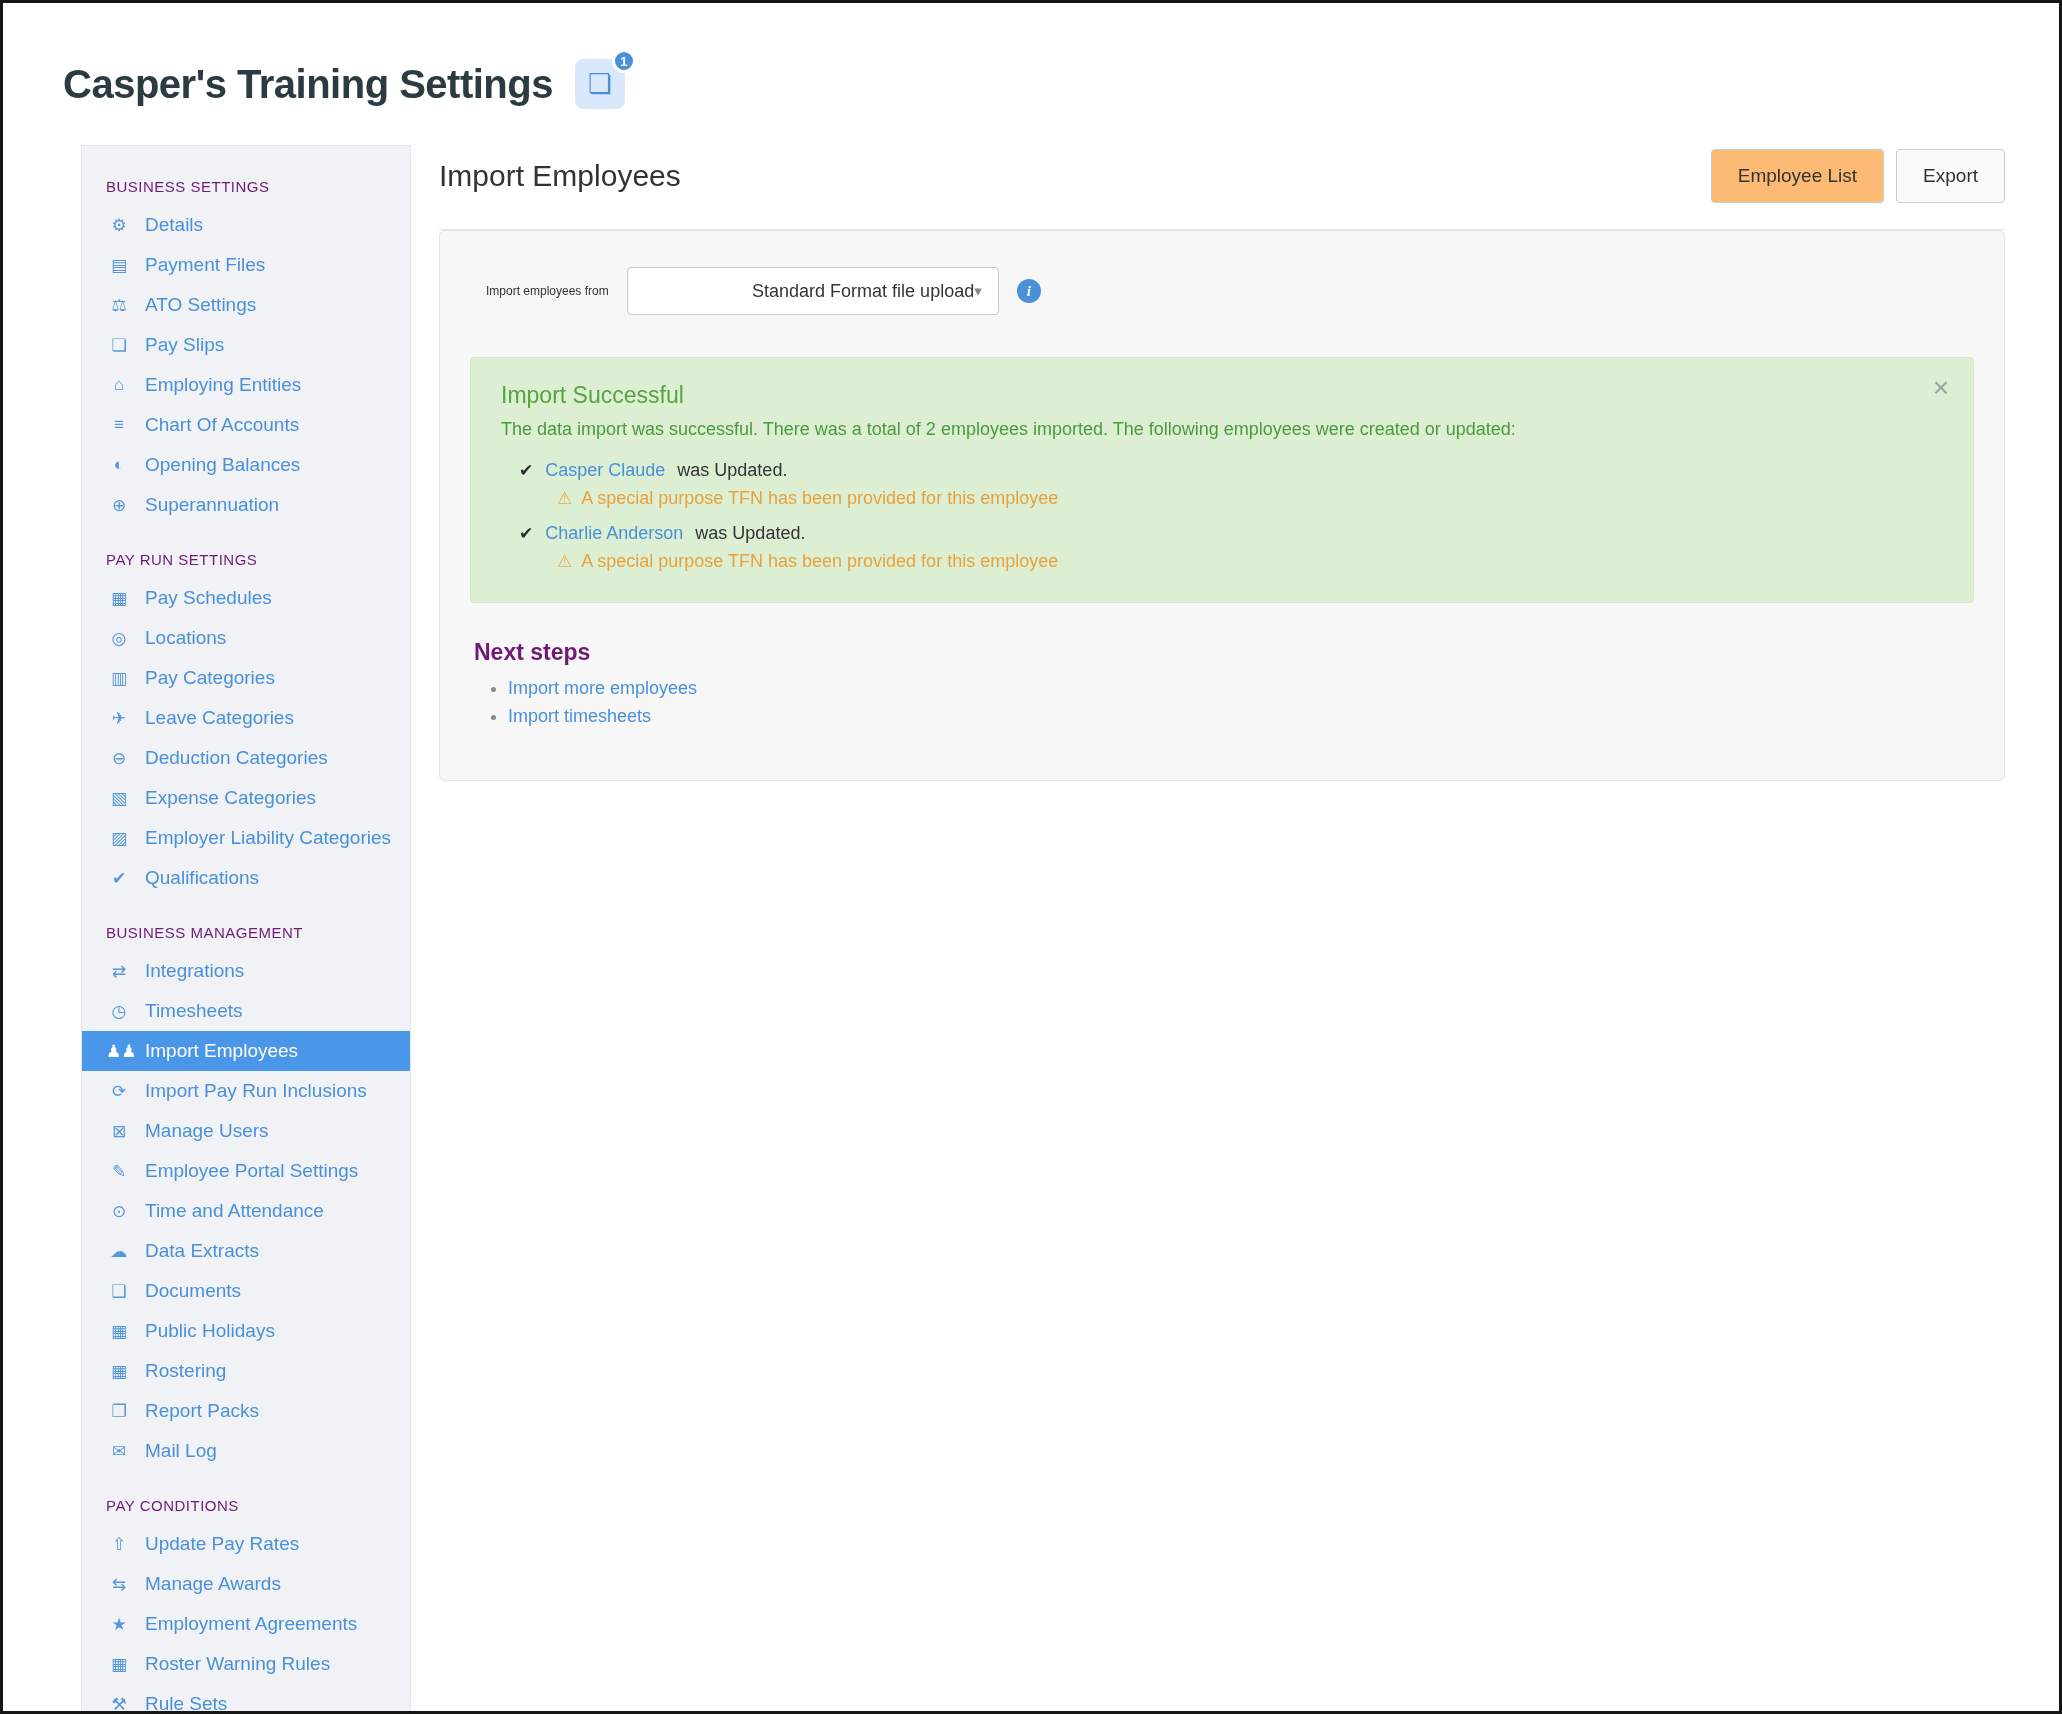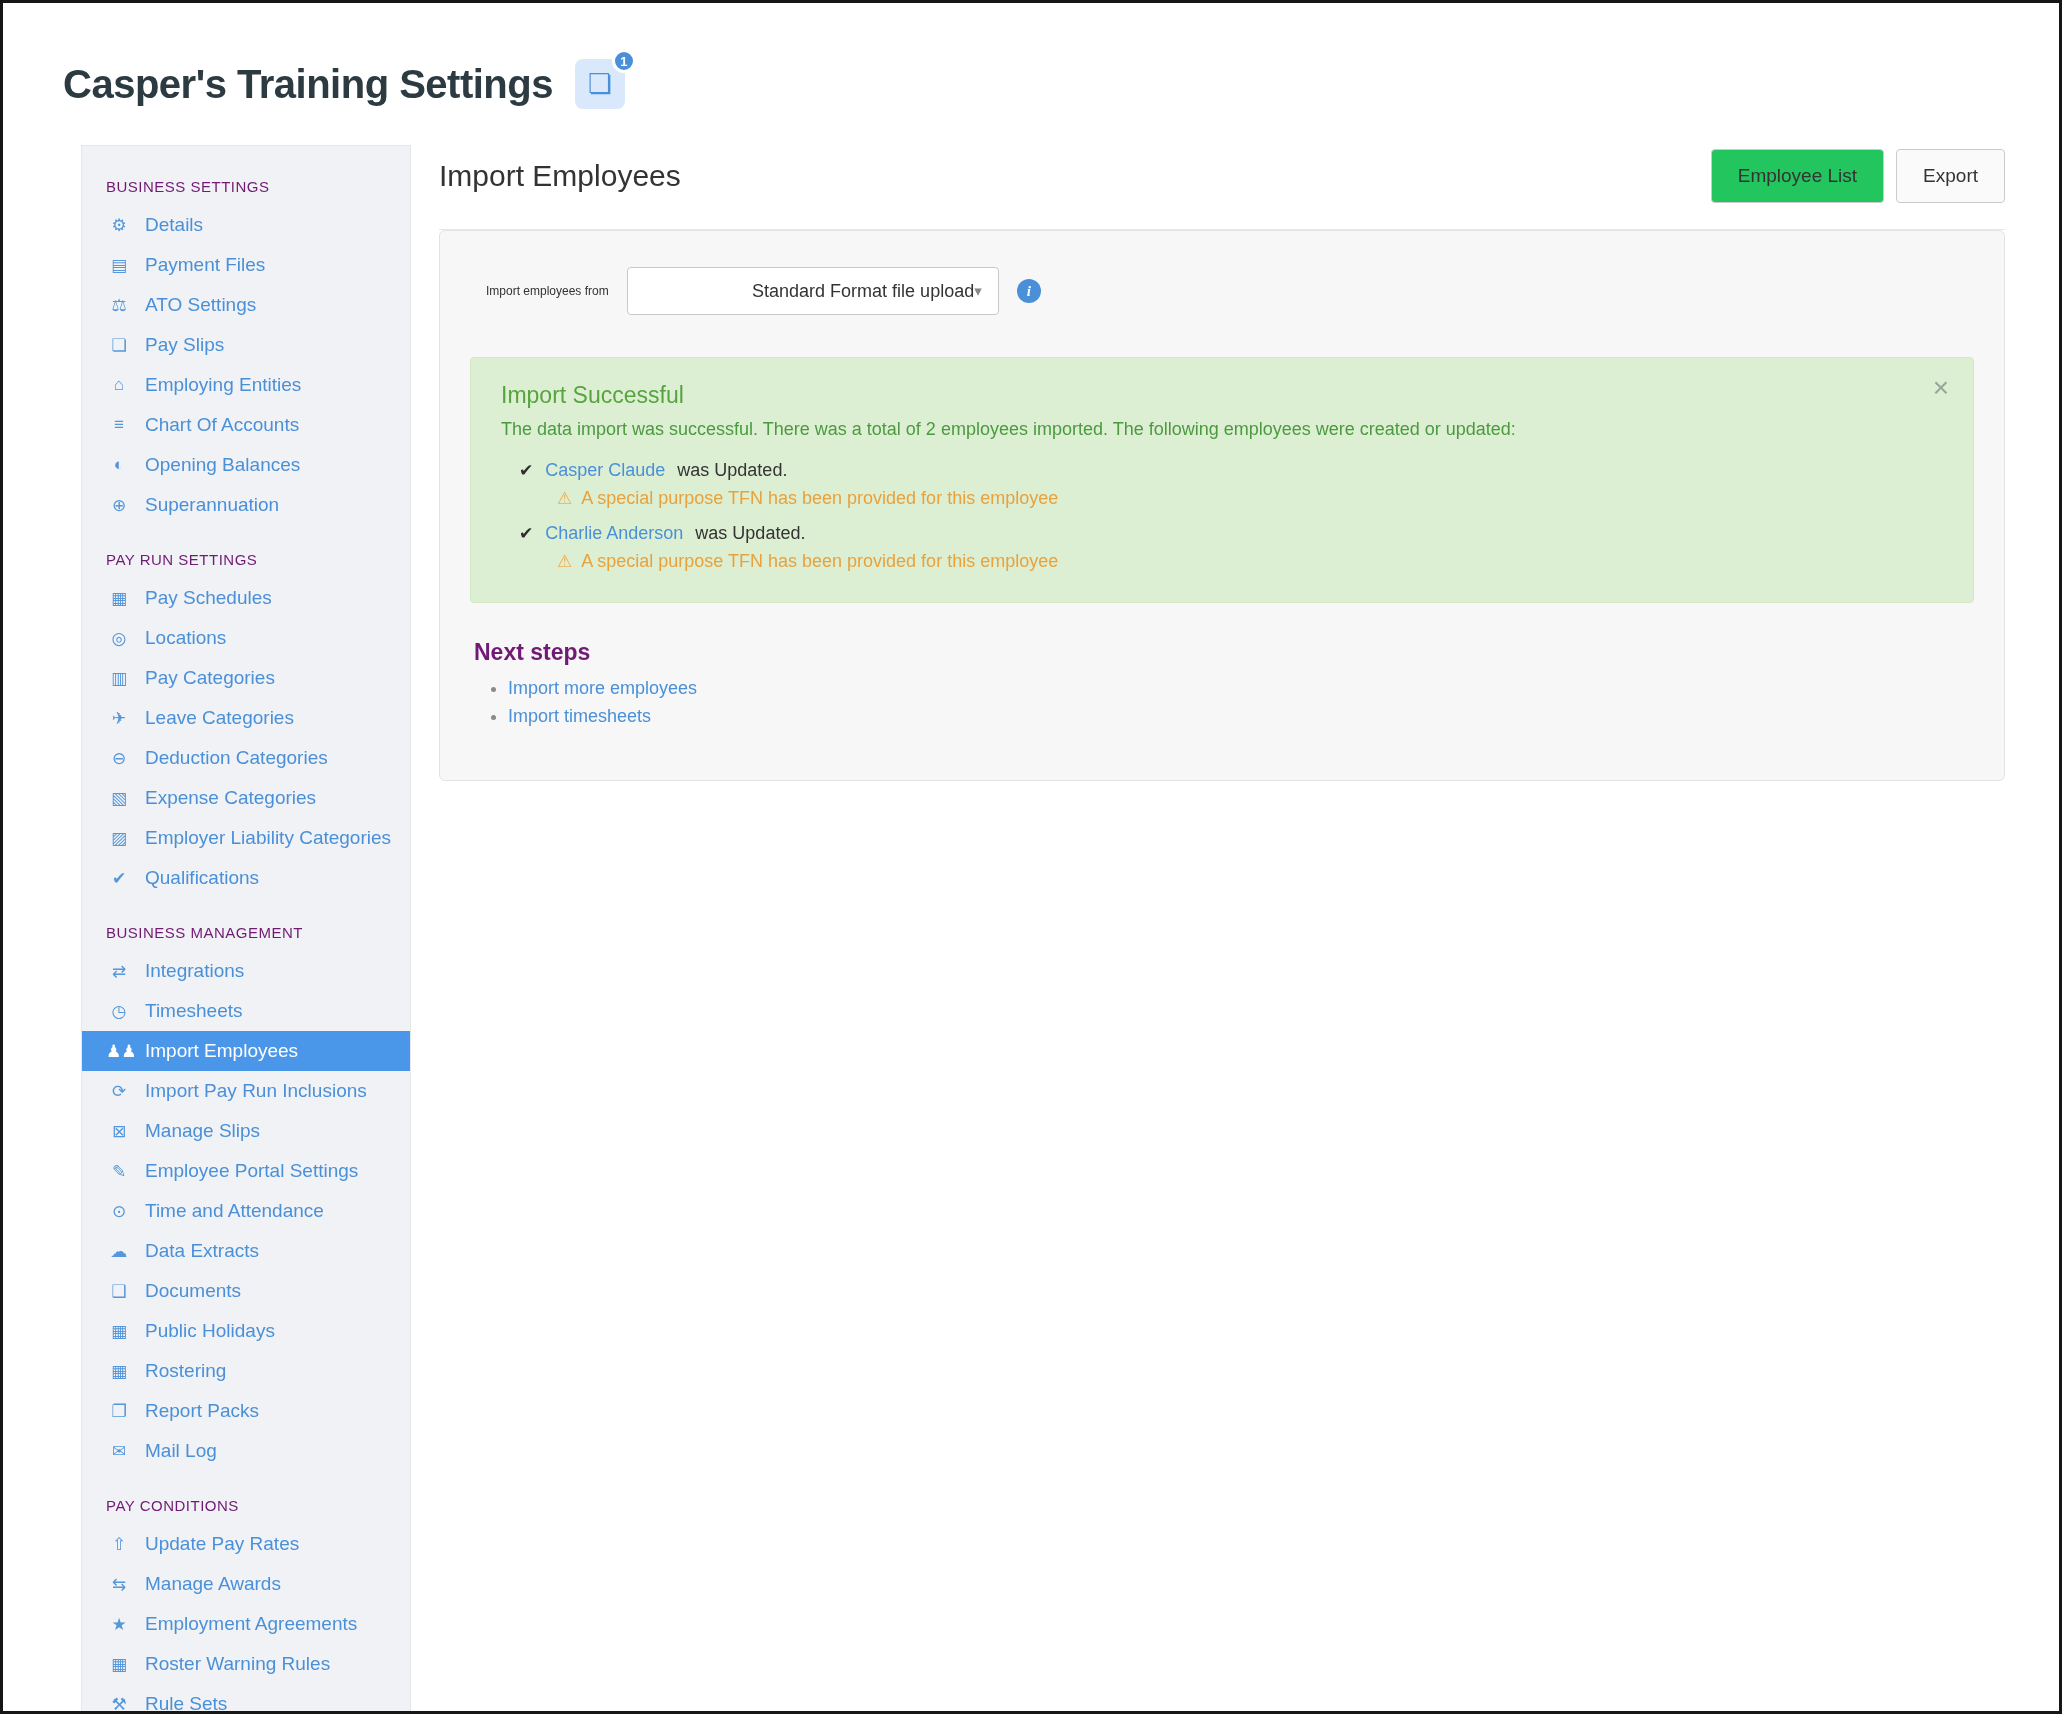--- a/index.html
+++ b/index.html
@@ -47,21 +47,21 @@
 
   
   .main { flex: 1; min-width: 0; margin-left: 28px; }
   .main-header {
     display: flex; align-items: center; justify-content: space-between;
     padding: 4px 0 26px 0; border-bottom: 1px solid #e7e7e7;
   }
   .main-header h2 { margin: 0; font-size: 30px; font-weight: 400; color: #333; }
   .header-buttons { display: flex; gap: 12px; }
   .hbtn {
-    font-family: inherit; font-size: 19px; color: #333; background: #22c55e;
+    font-family: inherit; font-size: 19px; color: #333; background: #fdba74;
     border: 1px solid #cbcbcb; border-radius: 4px; padding: 15px 26px; cursor: pointer;
   }
   .hbtn.light { background: #fafafa; }
 
   .description { font-size: 17px; color: #444; margin: 34px 0 24px 0; }
 
   .panel {
     background: #f7f7f7; border: 1px solid #e3e3e3; border-radius: 6px;
     padding: 36px 30px 46px 30px; box-sizing: border-box;
   }
@@ -200,21 +200,21 @@
           <div class="side-item selected">
             <span class="icon">♟♟</span>
             <span>Import Employees</span>
           </div>
           <div class="side-item">
             <span class="icon">⟳</span>
             <span>Import Pay Run Inclusions</span>
           </div>
           <div class="side-item">
             <span class="icon">⊠</span>
-            <span>Manage Slips</span>
+            <span>Manage Users</span>
           </div>
           <div class="side-item">
             <span class="icon">✎</span>
             <span>Employee Portal Settings</span>
           </div>
           <div class="side-item">
             <span class="icon">⊙</span>
             <span>Time and Attendance</span>
           </div>
           <div class="side-item">

